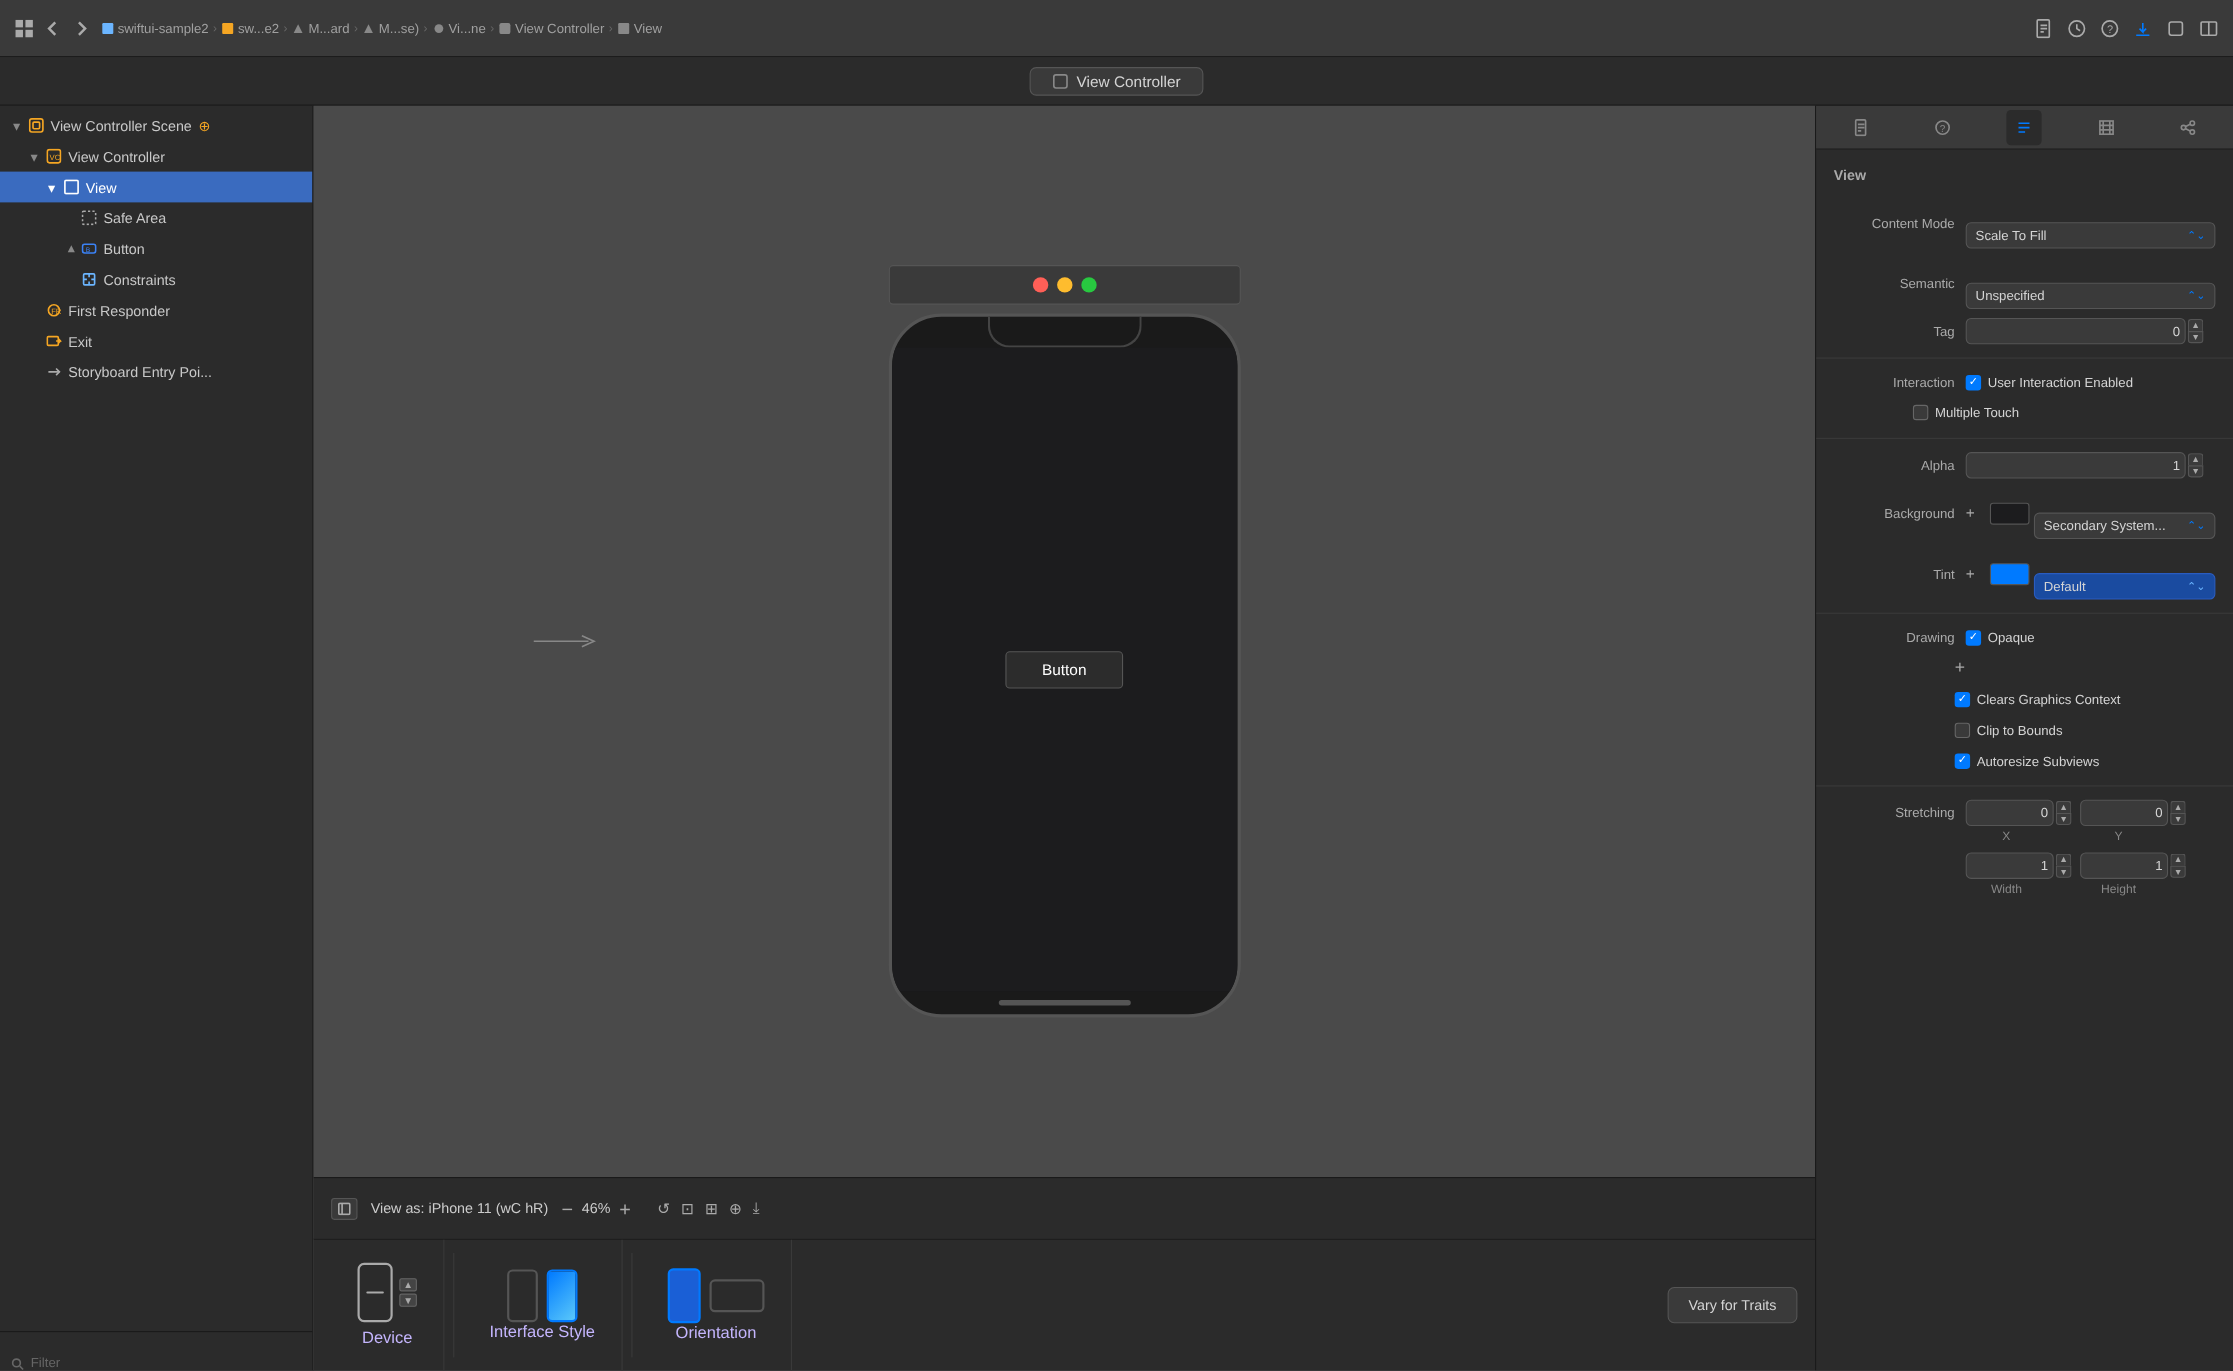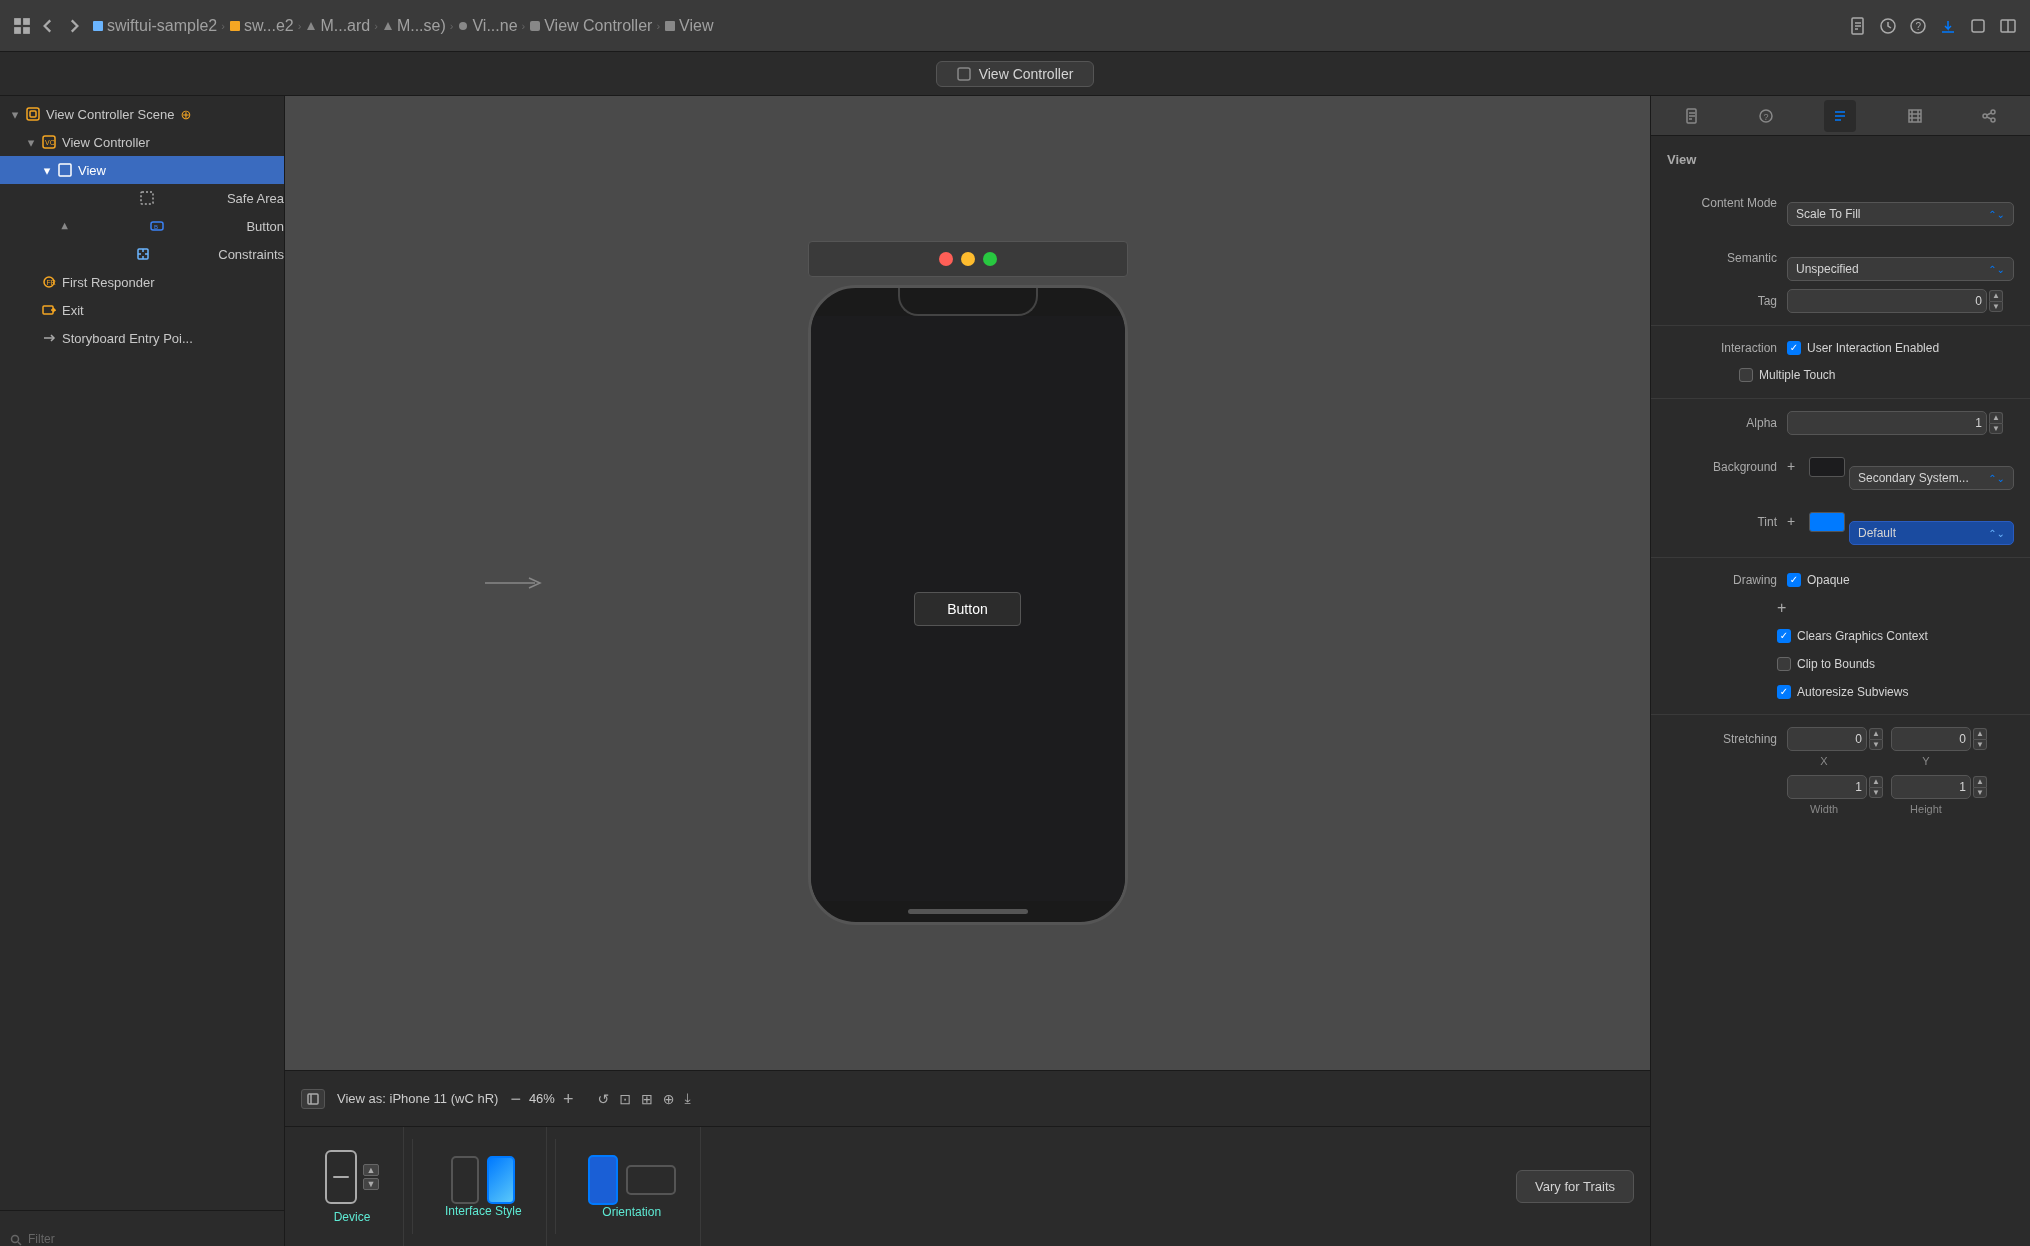--- a/index.html
+++ b/index.html
@@ -20,21 +20,21 @@
       background: #3a3a3a;
       border-bottom: 1px solid #1a1a1a;
       display: flex;
       align-items: center;
       padding: 0 12px;
       gap: 8px;
       flex-shrink: 0;
     }
     .top-bar-left { display: flex; align-items: center; gap: 6px; }
     .top-bar-breadcrumb { display: flex; align-items: center; gap: 4px; font-size: 13px; color: #a0a0a0; flex: 1; }
-    .breadcrumb-item { color: #a0a0a0; font-size: 16px; display: flex; align-items: center; gap: 3px; }
+    .breadcrumb-item { color: #a0a0a0; font-size: 12px; display: flex; align-items: center; gap: 3px; }
     .breadcrumb-item svg { width: 12px; height: 12px; }
     .breadcrumb-sep { color: #666; font-size: 11px; }
     .top-bar-icons { display: flex; align-items: center; gap: 10px; margin-left: auto; }
     .toolbar-icon { width: 20px; height: 20px; display: flex; align-items: center; justify-content: center; color: #aaa; cursor: pointer; }
     .toolbar-icon svg { width: 18px; height: 18px; }
 
     
     .main-layout {
       display: flex;
       flex: 1;
@@ -60,21 +60,21 @@
       color: #c8c8c8;
       cursor: pointer;
       user-select: none;
     }
     .tree-item.selected { background: #3a6bbf; color: white; }
     .tree-item .icon { width: 18px; height: 18px; display: flex; align-items: center; justify-content: center; margin-right: 4px; }
     .tree-item .icon svg { width: 14px; height: 14px; }
     .tree-indent-1 { padding-left: 8px; }
     .tree-indent-2 { padding-left: 24px; }
     .tree-indent-3 { padding-left: 40px; }
-    .tree-indent-4 { padding-left: 56px; justify-content: space-between; }
+    .tree-indent-4 { padding-left: 56px; }
     .chevron { width: 14px; height: 14px; display: inline-flex; align-items: center; justify-content: center; color: #888; margin-right: 2px; }
     .chevron-down { transform: rotate(0deg); }
     .chevron-right { transform: rotate(-90deg); }
     .pin-icon { color: #f5a623; margin-left: 6px; }
     .sidebar-filter {
       height: 36px;
       border-top: 1px solid #1a1a1a;
       display: flex;
       align-items: flex-end;
       padding: 0 10px;
@@ -205,21 +205,21 @@
       display: flex;
       flex-direction: column;
       align-items: center;
       justify-content: center;
       padding: 0 24px;
       border-right: 1px solid #3a3a3a;
       height: 100%;
     }
     .device-section:last-child { border-right: none; }
     .device-icon-area { display: flex; align-items: center; gap: 6px; margin-bottom: 6px; }
-    .device-label { font-size: 12px; color: #5eead4; }
+    .device-label { font-size: 15px; color: #c4b5fd; }
     .device-phone-icon {
       width: 32px;
       height: 54px;
       border: 2px solid #aaa;
       border-radius: 6px;
       position: relative;
       display: flex;
       align-items: center;
       justify-content: center;
     }

